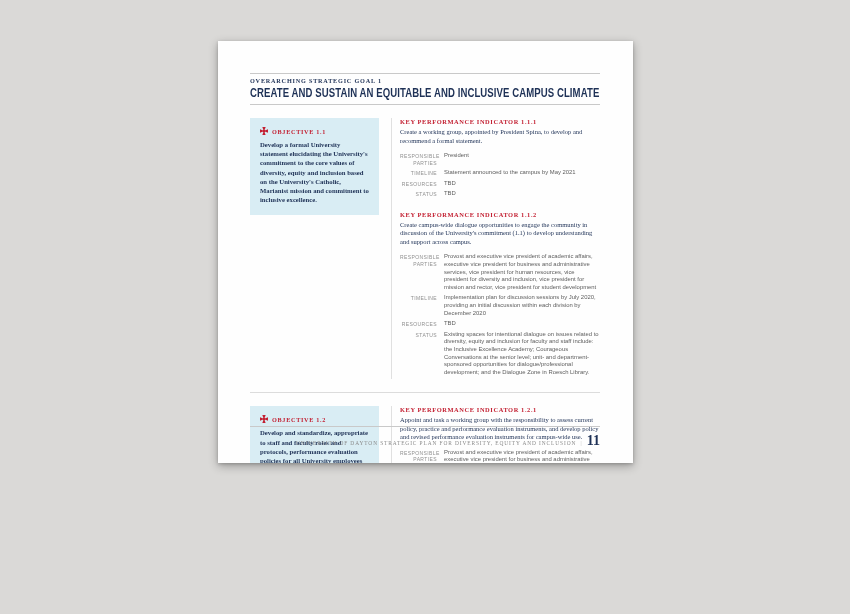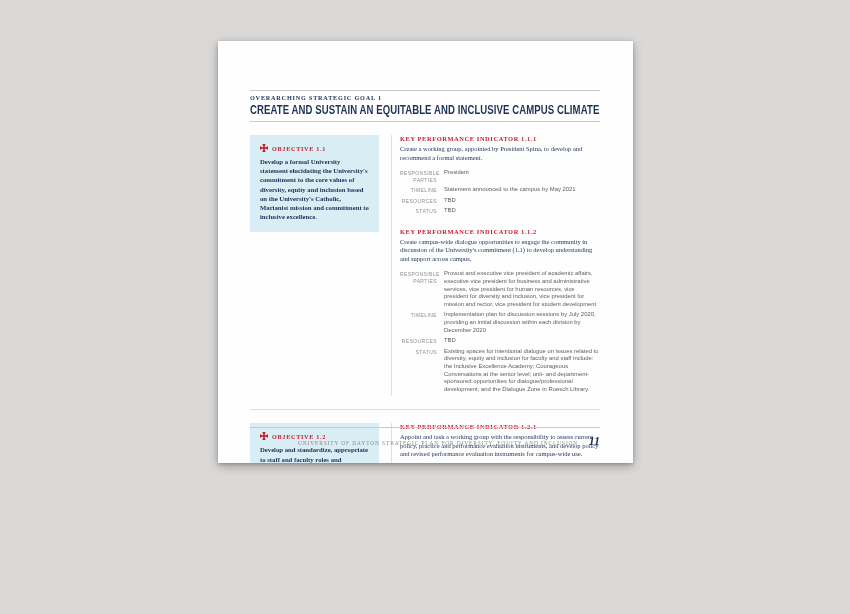--- a/index.html
+++ b/index.html
@@ -8,21 +8,21 @@
     background:#dad9d7;
     font-family:"Liberation Serif", serif;
     position:relative;
     overflow:hidden;
   }
   .page {
     position:absolute; left:218px; top:41px;
     width:415px; height:422px;
     background:#fefefe;
     box-shadow:0 3px 9px rgba(0,0,0,0.30), 0 1px 3px rgba(0,0,0,0.18);
-    padding:49px 33px 16px 32px;
+    padding:32px 33px 16px 32px;
     overflow:hidden;
   }
   .rule { height:1px; background:#c9c9c9; }
   .rule-light { height:1px; background:#dcdcdc; }
 
   
   .eyebrow {
     margin-top:3px;
     font-size:6.2px; font-weight:700; letter-spacing:0.8px;
     color:#1e3156;
@@ -89,21 +89,21 @@
   .footer {
     position:absolute; left:32px; right:33px; bottom:14px;
   }
   .footer-textline {
     margin-top:6px;
     text-align:right;
     font-size:5.4px; letter-spacing:0.9px; color:#8a8a8a;
   }
   .footer-sep { color:#b5b5b5; margin:0 2px; font-size:5.4px; }
   .footer-pagenum {
-    color:#1e3156; font-size:12px; font-weight:700; font-style:italic;
+    color:#1e3156; font-size:14px; font-weight:700; 
     letter-spacing:0;
   }
 </style>
 </head>
 <body>
 
 <div class="page">
 
   <div class="rule"></div>
   <div class="eyebrow">OVERARCHING STRATEGIC GOAL 1</div>

